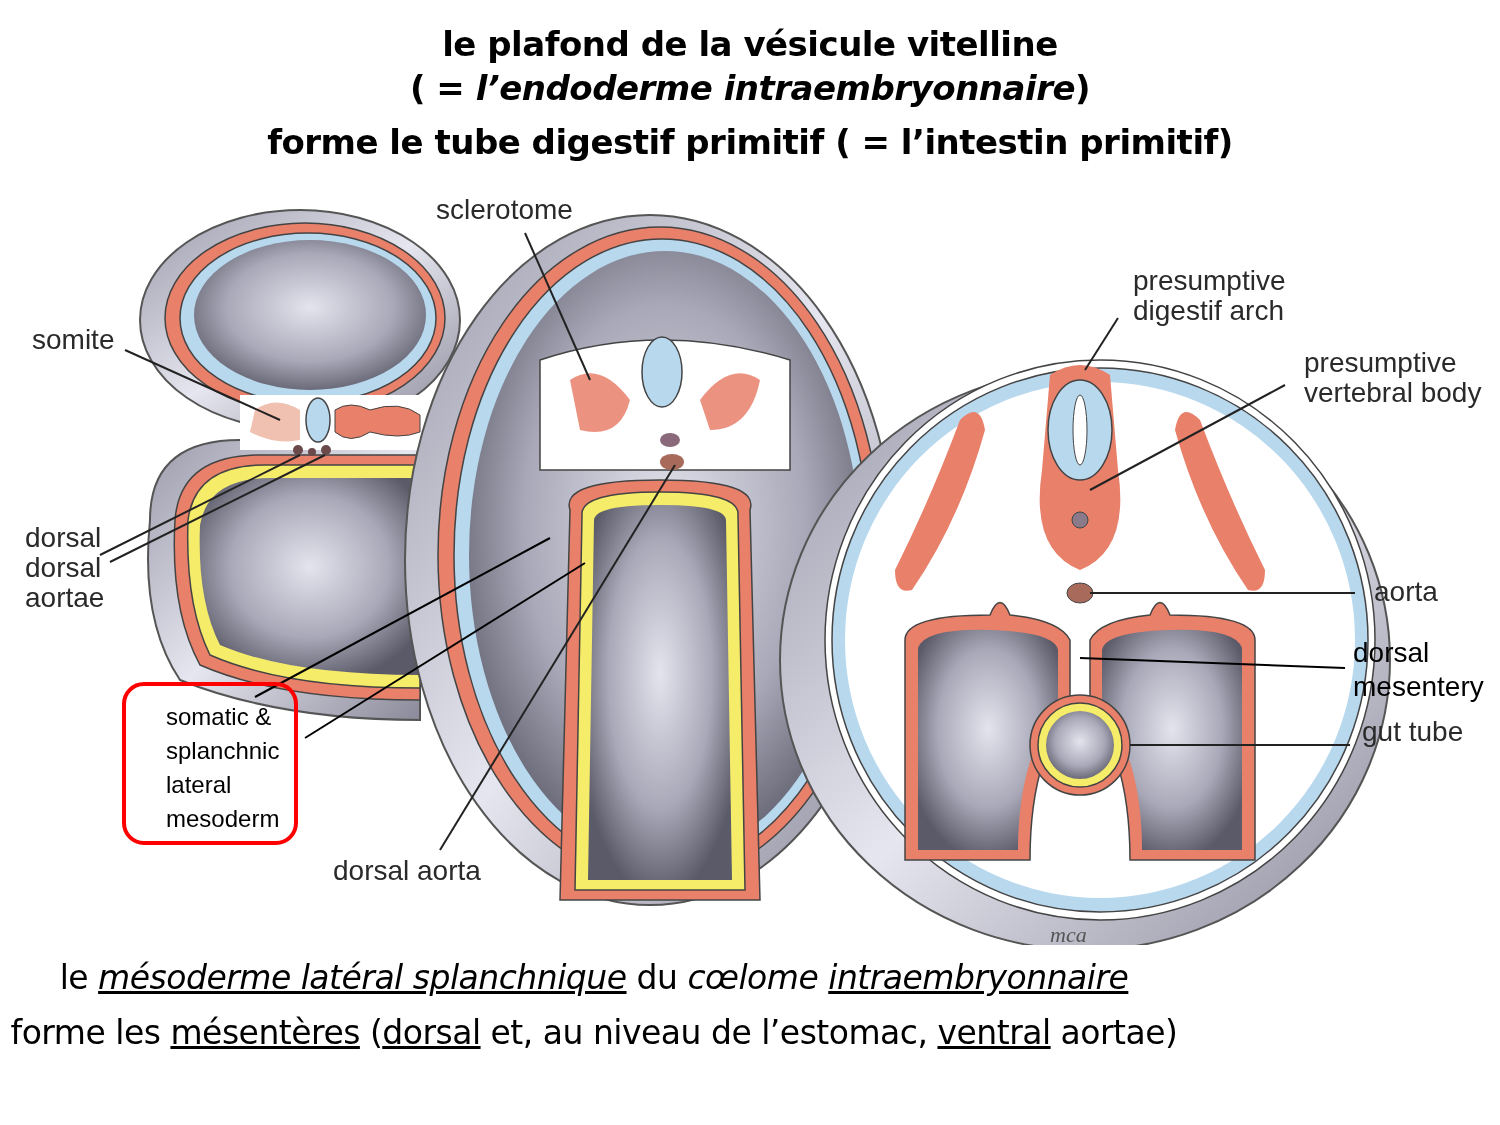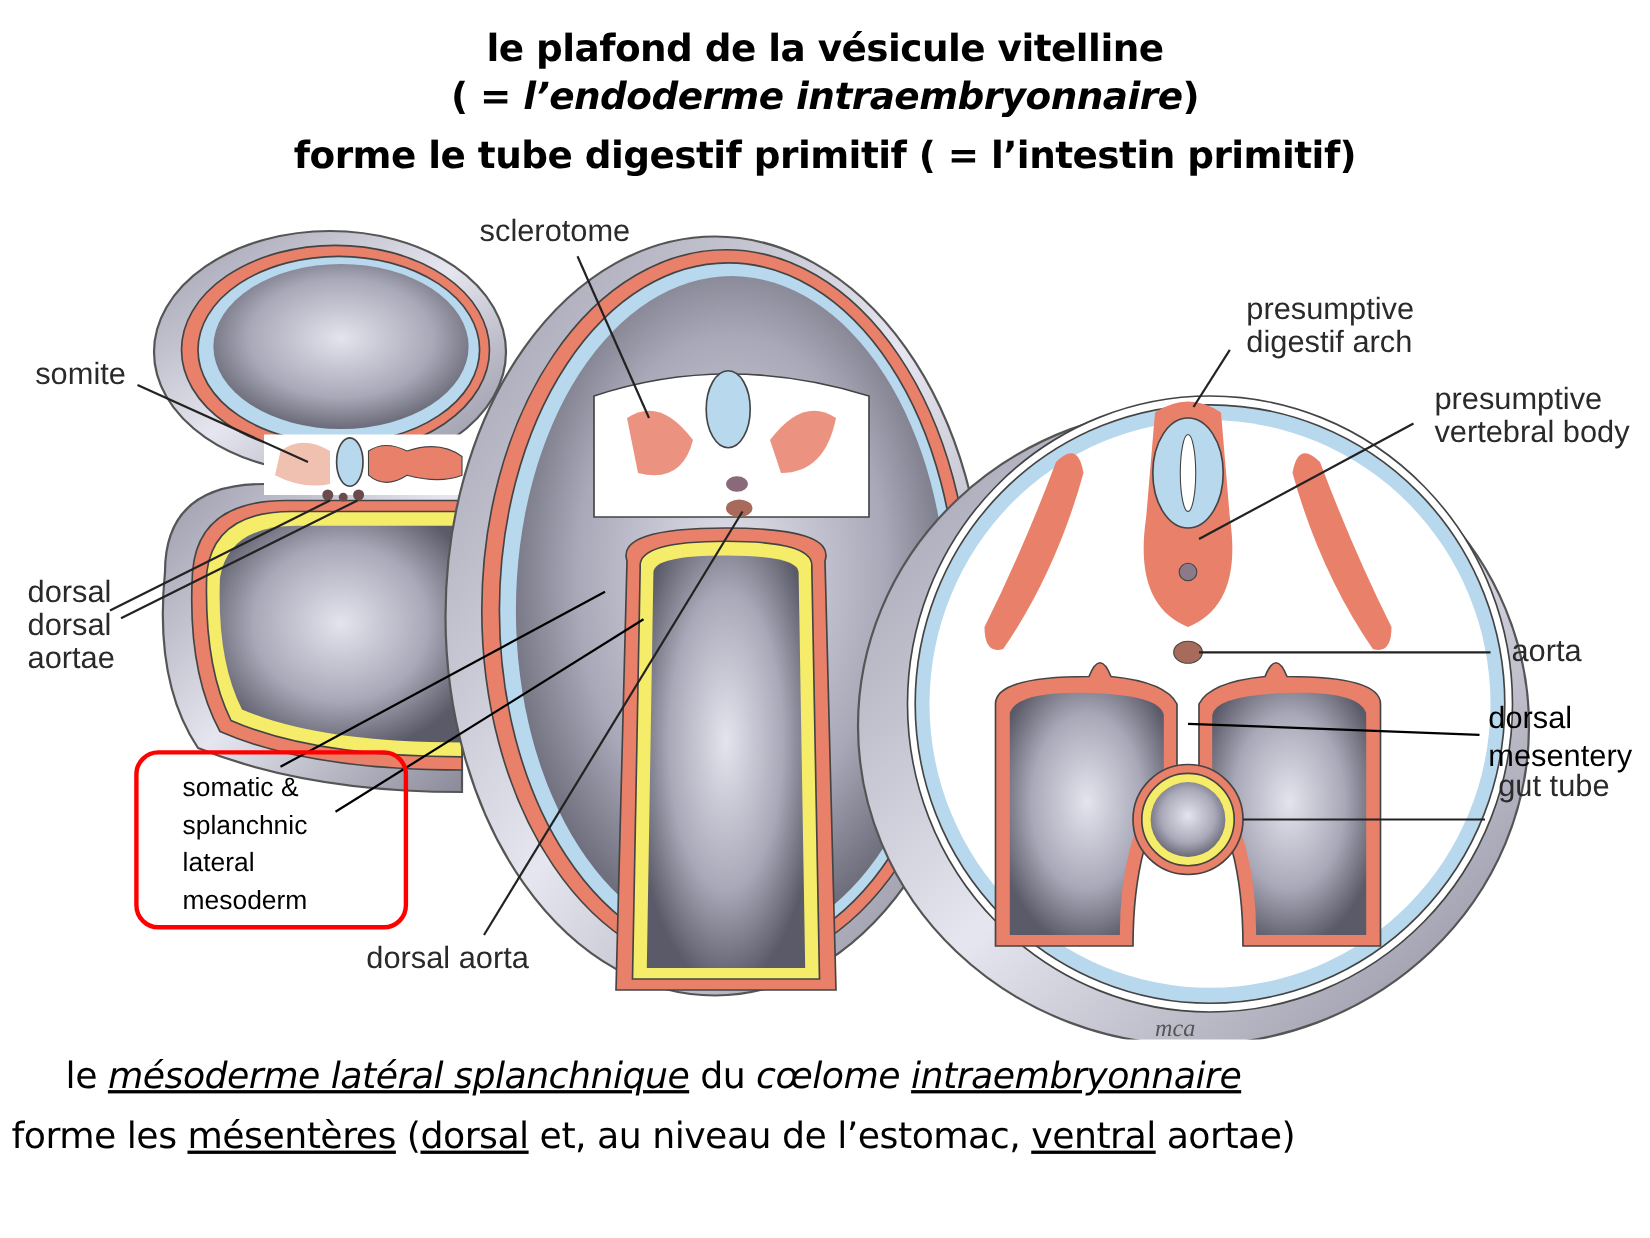--- a/index.html
+++ b/index.html
@@ -3,21 +3,21 @@
 <meta charset="utf-8">
 <style>
   html, body { margin:0; padding:0; background:#ffffff; }
   body { width:1500px; height:1125px; position:relative; overflow:hidden; font-family:"Liberation Sans", sans-serif; }
   .title { position:absolute; left:0; width:1500px; text-align:center; font-family:"DejaVu Sans", sans-serif; font-weight:bold; font-size:34px; color:#000; letter-spacing:-0.5px; }
   .t1 { top:24px; } .t2 { top:68px; } .t3 { top:122px; }
   .title i { font-style:italic; }
   .diagram { position:absolute; left:0; top:190px; width:1500px; height:755px; }
   .lbl { position:absolute; font-family:"Liberation Sans", sans-serif; font-size:28px; color:#2a2a2a; line-height:30px; white-space:nowrap; }
   .lbl-black { color:#000; }
-  .redbox { position:absolute; left:122px; top:682px; width:249px; height:163px; border:4px solid #ff0000; border-radius:22px; box-sizing:border-box; }
+  .redbox { position:absolute; left:122px; top:682px; width:176px; height:163px; border:4px solid #ff0000; border-radius:22px; box-sizing:border-box; }
   .redbox .txt { position:absolute; left:40px; top:14px; font-size:24px; line-height:34px; color:#000; }
   .caption { position:absolute; left:0; width:1188px; text-align:center; font-family:"DejaVu Sans", sans-serif; font-size:33px; color:#000; letter-spacing:-0.5px; }
   .c1 { top:958px; } .c2 { top:1013px; }
   .u { text-decoration:underline; }
   .i { font-style:italic; }
 </style>
 </head>
 <body>
 
 <div class="title t1">le plafond de la vésicule vitelline</div>
@@ -123,21 +123,21 @@
 </div>
 <div class="lbl" style="left:1304px; top:348px;">
   <div>presumptive</div>
   <div>vertebral body</div>
 </div>
 <div class="lbl" style="left:1374px; top:577px;text-align:center;">aorta</div>
 <div class="lbl lbl-black" style="left:1353px; top:636px; line-height:34px;">
   <div>dorsal</div>
   <div>mesentery</div>
 </div>
-<div class="lbl" style="left:1362px; top:700px;">gut tube</div>
+<div class="lbl" style="left:1362px; top:717px;">gut tube</div>
 <div class="lbl" style="left:333px; top:856px;">dorsal aorta</div>
 
 <div class="redbox">
   <div class="txt">
     <div>somatic &amp;</div>
     <div>splanchnic</div>
     <div>lateral</div>
     <div>mesoderm</div>
   </div>
 </div>

